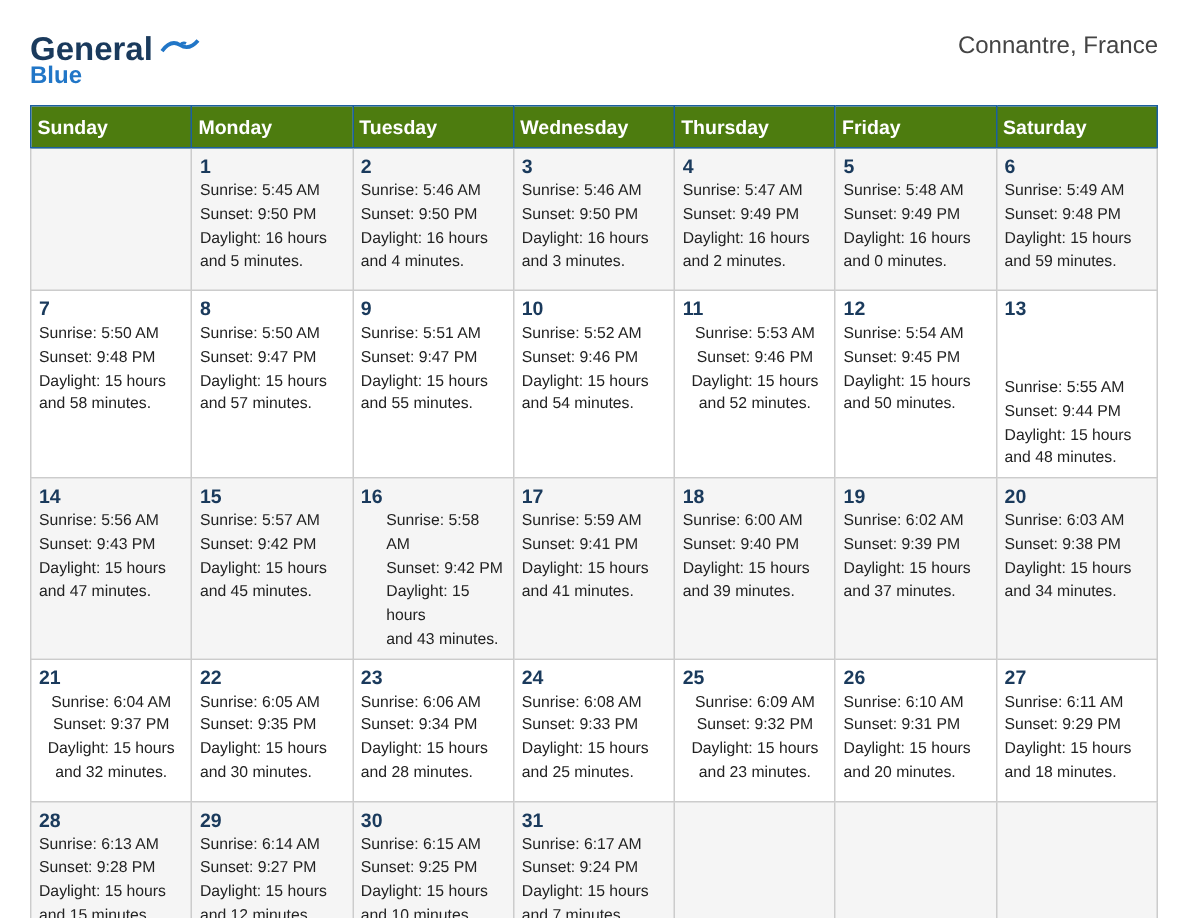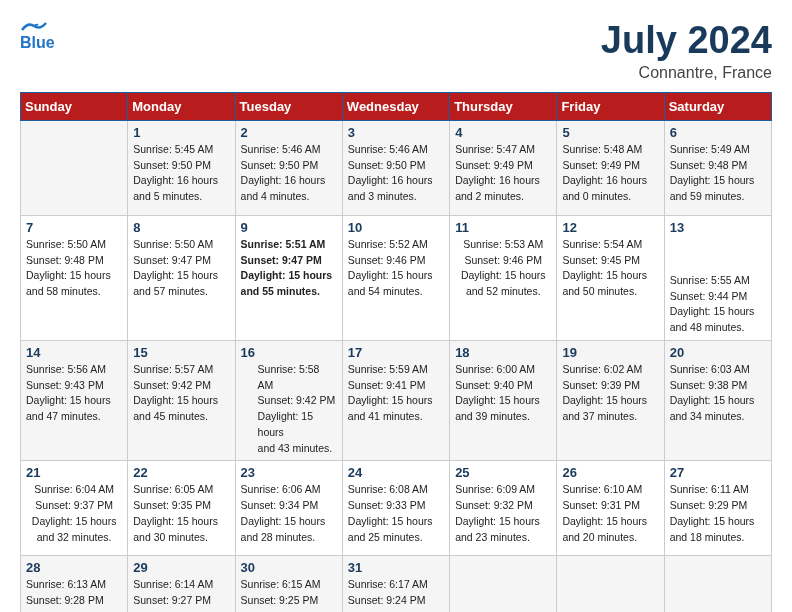--- a/index.html
+++ b/index.html
@@ -39,21 +39,21 @@
       font-size: 16px;
       color: #444;
       margin-top: 2px;
     }
     table {
       width: 100%;
       border-collapse: collapse;
       table-layout: fixed;
     }
     thead tr th {
-      background-color: #b91c1c;
+      background-color: #4d7c0f;
       color: #fff;
       font-size: 13px;
       font-weight: bold;
       padding: 6px 4px;
       text-align: left;
       border: 1px solid #1a5fa0;
     }
     tbody tr td {
       border: 1px solid #ccc;
       vertical-align: top;
@@ -79,29 +79,29 @@
       line-height: 1.5;
       font-size: 10.5px;
     }
   </style>
 </head>
 <body>
 
 <div class="header">
   <div class="logo">
     <div class="logo-row">
+      <span style="font-size:22px;font-weight:bold;color:#1a3a5c;">General</span>
       <svg width="28" height="18" viewBox="0 0 28 18">
         <path d="M2,10 Q8,2 14,6 Q20,10 26,3" stroke="#2176c7" stroke-width="2.5" fill="none"></path>
         <path d="M14,6 Q16,4 18,5" stroke="#2176c7" stroke-width="2" fill="none"></path>
       </svg>
     </div>
     <span style="font-size:16px;font-weight:bold;color:#2176c7;margin-top:-4px;">Blue</span>
   </div>
   <div class="title-section">
-    <div class="month-title">July 2024</div>
     <div class="location">Connantre, France</div>
   </div>
 </div>
 
 <table>
   <thead>
     <tr id="header-row">
         <th>Sunday</th>
         <th>Monday</th>
         <th>Tuesday</th>
@@ -167,21 +167,21 @@
         </td>
         <td>
           <span class="day-number">8</span>
           <div class="day-info" style="white-space: pre-line;">Sunrise: 5:50 AM
 Sunset: 9:47 PM
 Daylight: 15 hours
 and 57 minutes.</div>
         </td>
         <td>
           <span class="day-number">9</span>
-          <div class="day-info" style="white-space: pre-line; font-weight: bold;">Sunrise: 5:51 AM
+          <div class="day-info" style="white-space: pre-line;">Sunrise: 5:51 AM
 Sunset: 9:47 PM
 Daylight: 15 hours
 and 55 minutes.</div>
         </td>
         <td>
           <span class="day-number">10</span>
           <div class="day-info" style="white-space: pre-line;">Sunrise: 5:52 AM
 Sunset: 9:46 PM
 Daylight: 15 hours
 and 54 minutes.</div>
@@ -283,21 +283,21 @@
         </td>
         <td>
           <span class="day-number">24</span>
           <div class="day-info" style="white-space: pre-line;">Sunrise: 6:08 AM
 Sunset: 9:33 PM
 Daylight: 15 hours
 and 25 minutes.</div>
         </td>
         <td>
           <span class="day-number">25</span>
-          <div class="day-info" style="white-space: pre-line;">Sunrise: 6:09 AM
+          <div class="day-info" style="white-space: pre-line; text-align: center;">Sunrise: 6:09 AM
 Sunset: 9:32 PM
 Daylight: 15 hours
 and 23 minutes.</div>
         </td>
         <td>
           <span class="day-number">26</span>
           <div class="day-info" style="white-space: pre-line;">Sunrise: 6:10 AM
 Sunset: 9:31 PM
 Daylight: 15 hours
 and 20 minutes.</div>

